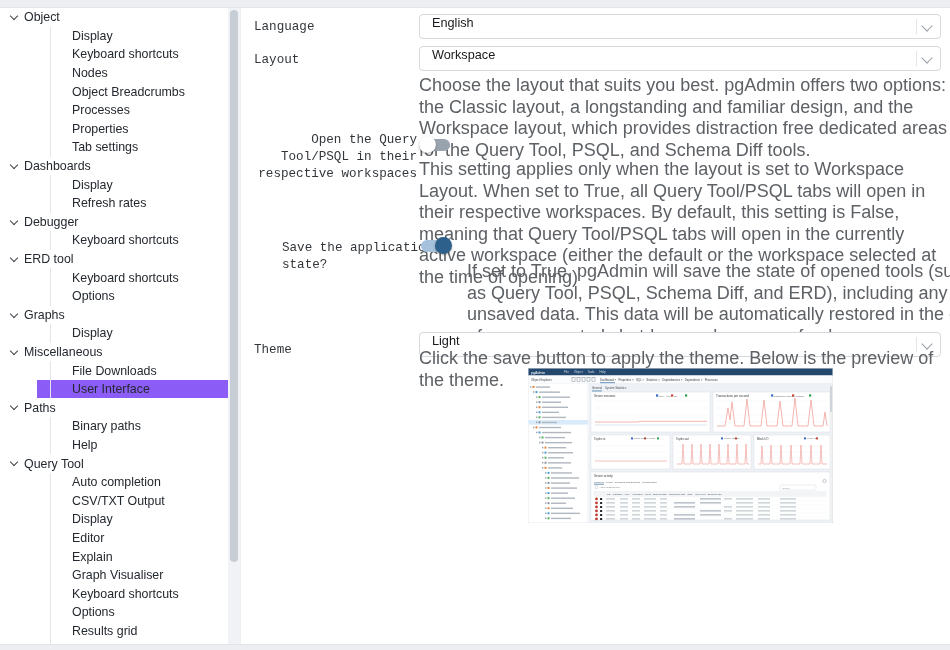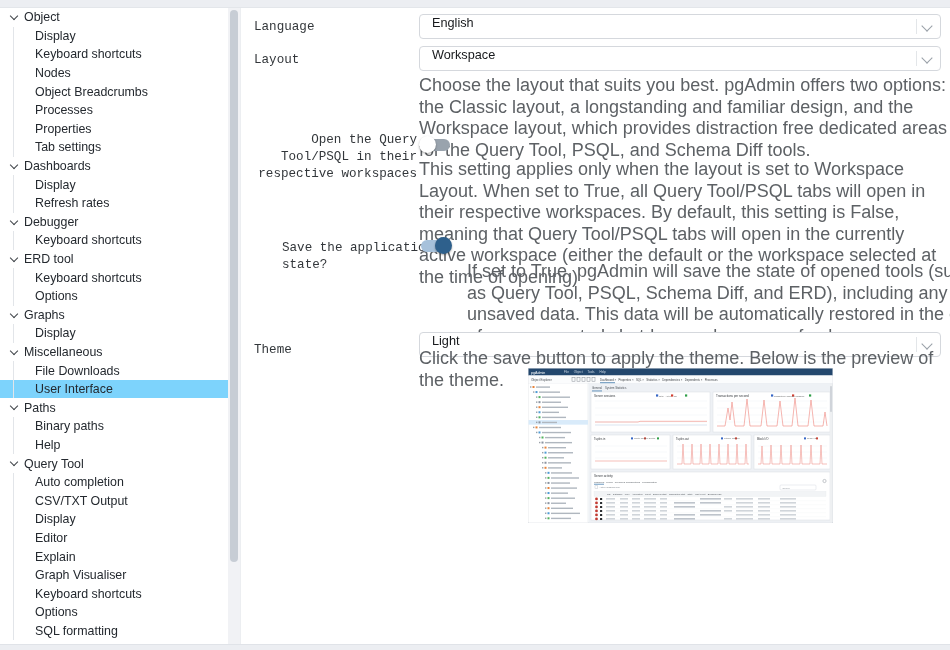--- a/index.html
+++ b/index.html
@@ -5,23 +5,23 @@
   html,body{margin:0;padding:0;width:950px;height:650px;overflow:hidden;background:#ffffff;
     font-family:"Liberation Sans",sans-serif;}
   .frame{position:relative;width:950px;height:650px;background:#ffffff;}
   .top-strip{position:absolute;left:0;top:0;width:950px;height:8px;background:#eceef2;border-bottom:1px solid #e3e6ea;box-sizing:border-box;}
   .bottom-strip{position:absolute;left:0;top:644px;width:950px;height:6px;background:#eceef2;border-top:1px solid #e0e3e8;box-sizing:border-box;}
 
   
   .tree{position:absolute;left:0;top:8px;width:228px;height:636px;overflow:hidden;background:#fff;}
   .tree-row{position:relative;height:18.6px;display:flex;align-items:center;font-size:12.4px;color:#24292f;cursor:pointer;white-space:nowrap;}
   .tree-row.group{padding-left:24px;}
-  .tree-row.child{padding-left:35px;}
+  .tree-row.child{padding-left:35px;margin-left:37px;}
   .tree-row.child::before{content:"";position:absolute;left:13px;top:0;bottom:0;width:1px;background:#e2e5e9;}
-  .tree-row.selected{background:#7dd3fc;}
+  .tree-row.selected{background:#8b5cf6;}
   .chevron{position:absolute;left:9px;top:4px;width:10px;height:10px;}
   .chevron::after{content:"";position:absolute;left:1.5px;top:1px;width:5px;height:5px;
     border-right:1.4px solid #3f4449;border-bottom:1.4px solid #3f4449;transform:rotate(45deg);}
   .tree-scrollbar{position:absolute;left:228px;top:8px;width:12px;height:636px;background:#f1f2f5;}
   .scroll-thumb{position:absolute;left:2px;top:2px;width:8px;height:552px;border-radius:4px;background:#c7cdd5;}
 
   
   .panel{position:absolute;left:240px;top:8px;width:710px;height:636px;background:#fff;border-left:1px solid #eceef1;box-sizing:border-box;}
   .field-label{position:absolute;left:13px;width:163px;font-size:12.6px;line-height:17px;color:#33373b;font-family:Liberation Mono, monospace;}
   .select{position:absolute;left:178px;width:522px;height:25px;border:1px solid #d5d8dd;border-radius:4px;background:#fff;
@@ -182,20 +182,24 @@
 
     <span class="tree-label">Graph Visualiser</span>
   </div>
       <div class="tree-row child">
 
     <span class="tree-label">Keyboard shortcuts</span>
   </div>
       <div class="tree-row child">
 
     <span class="tree-label">Options</span>
+  </div>
+      <div class="tree-row child">
+
+    <span class="tree-label">Results grid</span>
   </div>
       <div class="tree-row child">
 
     <span class="tree-label">SQL formatting</span>
   </div>
     </div>
 
   <div class="tree-scrollbar">
     <div class="scroll-thumb"></div>
   </div>

